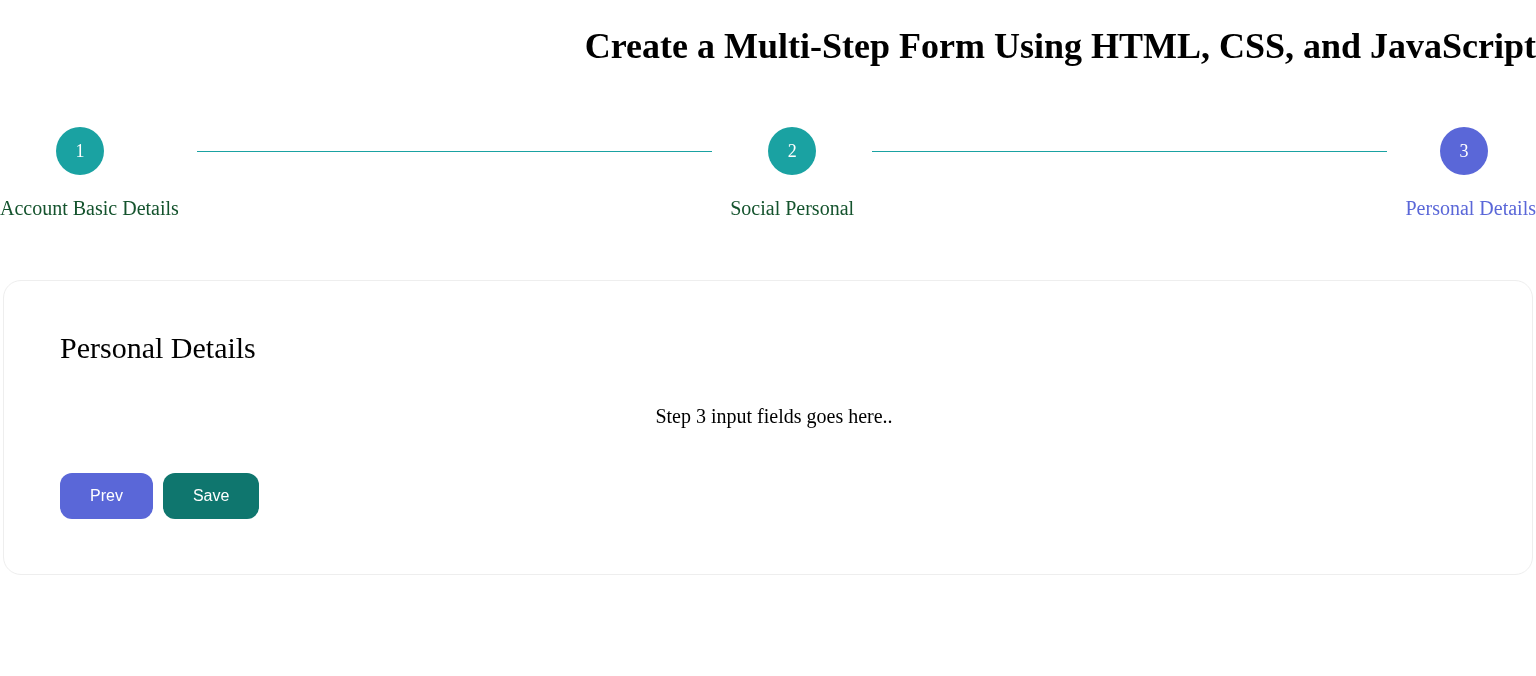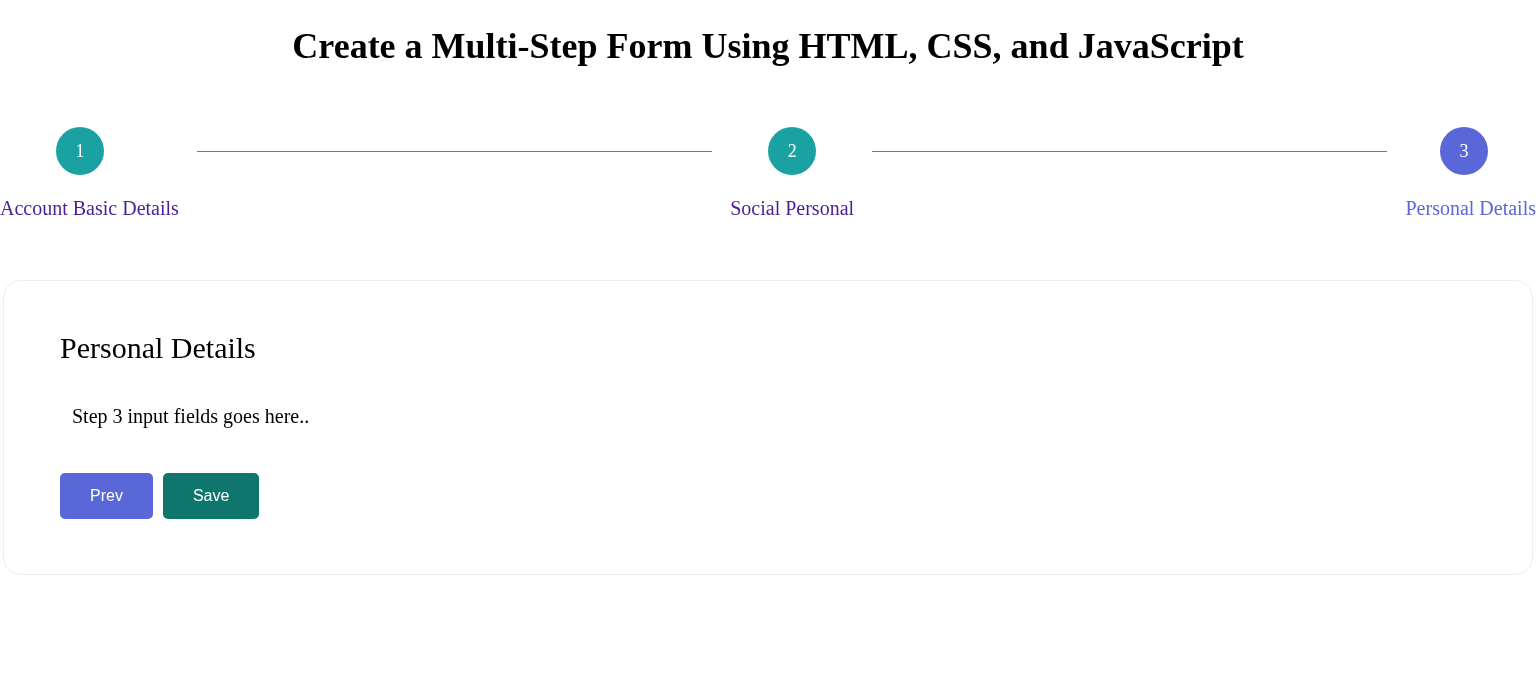--- a/index.html
+++ b/index.html
@@ -6,21 +6,21 @@
     box-sizing: border-box;
   }
   body {
     margin: 0;
     padding: 0;
     font-family: "Times New Roman", Times, serif;
     background: #ffffff;
     color: #000000;
   }
   .page-title {
-    text-align: center;
+    text-align: right;
     font-size: 36px;
     font-weight: bold;
     margin: 25px 0 60px 0;
   }
   .stepper {
     display: flex;
     align-items: flex-start;
     justify-content: space-between;
     padding: 0 0px;
     margin-bottom: 60px;
@@ -52,21 +52,21 @@
   }
   .step-number.indigo {
     background: #5a67d8;
   }
   .step-label {
     margin-top: 22px;
     font-size: 20px;
     font-family: "Times New Roman", Times, serif;
   }
   .step-label.teal {
-    color: #4c1d95;
+    color: #14532d;
   }
   .step-label.indigo {
     color: #5a67d8;
   }
   .connector {
     flex: 1 1 auto;
     height: 1px;
     background: #1aa2a2;
     margin: 24px 18px 0 18px;
     align-self: flex-start;
@@ -88,28 +88,29 @@
   .card-title {
     font-size: 30px;
     font-family: "Times New Roman", Times, serif;
     font-weight: normal;
     margin: 0 0 40px 0;
   }
   .card-text {
     font-size: 20px;
     font-family: "Times New Roman", Times, serif;
     margin: 0 0 45px 12px;
+    text-align: center;
   }
   .button-row {
     display: flex;
     gap: 10px;
   }
   .btn {
     border: none;
-    border-radius: 5px;
+    border-radius: 12px;
     padding: 14px 30px;
     font-size: 16px;
     font-family: Arial, Helvetica, sans-serif;
     color: #ffffff;
     cursor: pointer;
   }
   .btn-prev {
     background: #5a67d8;
   }
   .btn-save {

